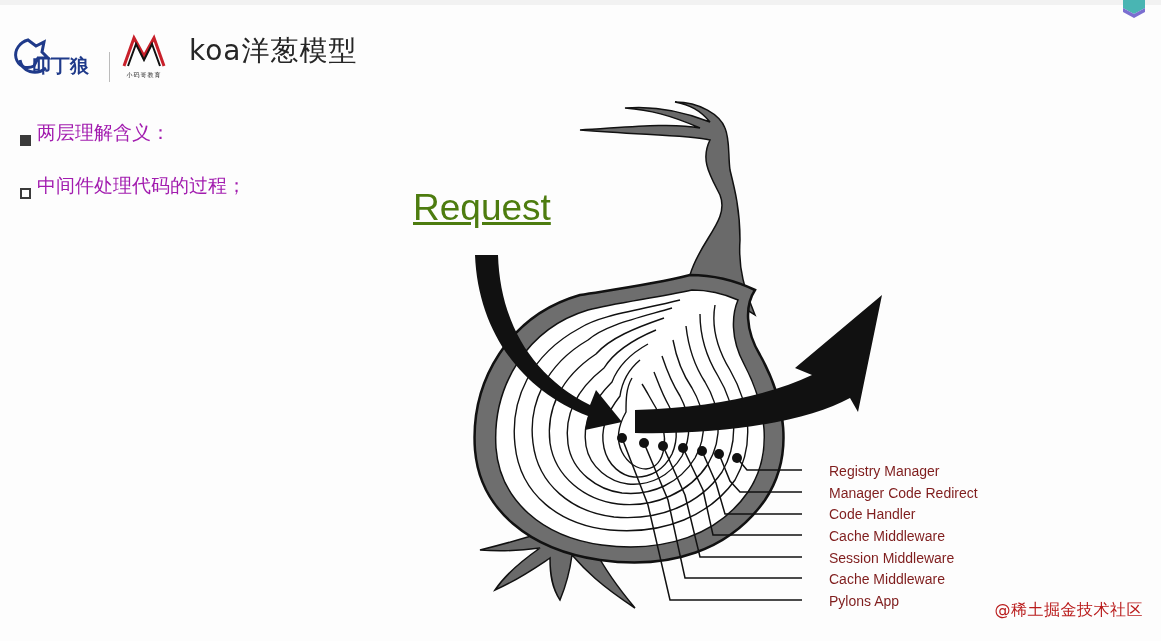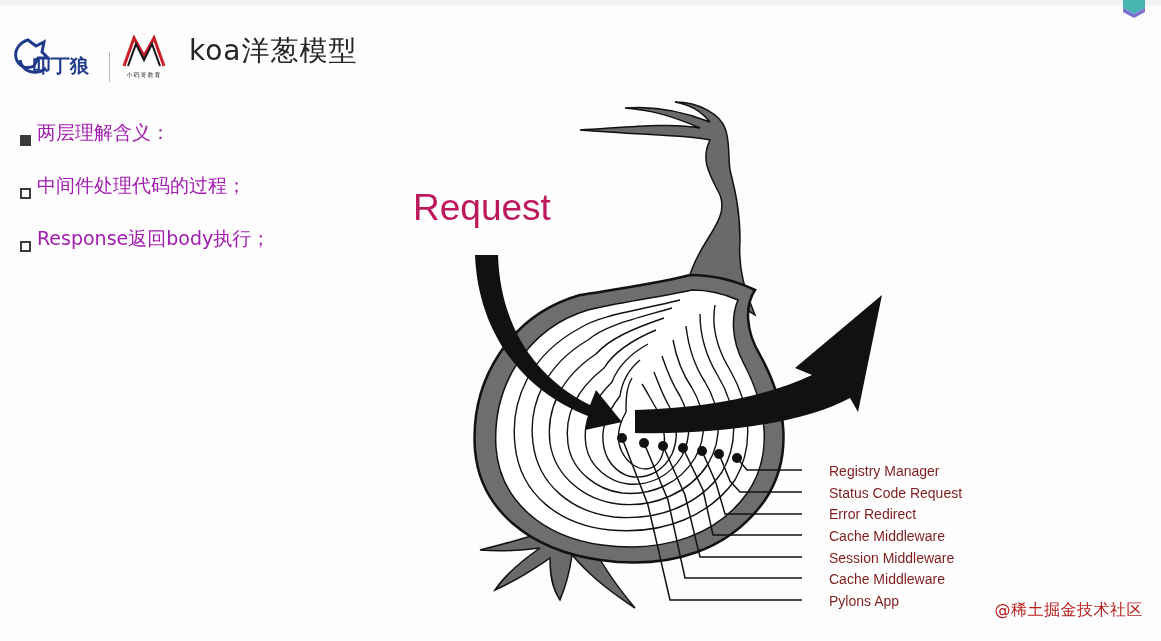--- a/index.html
+++ b/index.html
@@ -16,21 +16,21 @@
     .logo-m { width: 56px; height: 50px; position: relative; }
     .logo-m .cap { position: absolute; left: 0; bottom: 2px; width: 56px; text-align: center; font-size: 6px; color: #222; letter-spacing: 1px; }
     .page-title { position: absolute; left: 189px; top: 32px; font-size: 28px; font-weight: normal; color: #262626; letter-spacing: 1px; }
     .bullets { position: absolute; left: 20px; top: 118px; }
     .bullet { display: flex; align-items: flex-end; font-size: 19px; color: #a21caf; height: 28px; margin-bottom: 25px; }
     .bullet .mark { width: 11px; height: 11px; margin-right: 6px; box-sizing: border-box; }
     .bullet .mark.filled { background: #3a3a3a; }
     .bullet .mark.hollow { border: 2px solid #3a3a3a; background: transparent; }
     .diagram { position: absolute; left: 400px; top: 100px; width: 600px; height: 520px; }
     .diagram svg { position: absolute; left: 0; top: 0; }
-    .req-label, .resp-label { position: absolute; font-family: "Liberation Sans", sans-serif; font-size: 37px; color: #be185d; }
+    .req-label, .resp-label { position: absolute; font-family: "Liberation Sans", sans-serif; font-size: 37px; color: #4d7c0f; text-decoration: underline; }
     .req-label { left: 13px; top: 87px; }
     .resp-label { left: 398px; top: 135px; }
     .layer-labels { position: absolute; left: 401px; top: 361px; }
     .layer-label { font-family: "Liberation Sans", sans-serif; font-size: 14px; color: #7f1d1d; height: 21.7px; line-height: 21.7px; white-space: nowrap; margin-left: 28px; }
     .watermark { position: absolute; right: 18px; top: 600px; font-size: 16px; color: #b91c1c; letter-spacing: 0.5px; }
   </style>
 </head>
 <body>
 
 <div class="topbar"></div>
@@ -59,24 +59,20 @@
 <div class="page-title">koa洋葱模型</div>
 
 <div class="bullets">
   <div class="bullet">
     <span class="mark filled"></span>
     <span>两层理解含义：</span>
   </div>
   <div class="bullet">
     <span class="mark hollow"></span>
     <span>中间件处理代码的过程；</span>
-  </div>
-  <div class="bullet">
-    <span class="mark hollow"></span>
-    <span>Response返回body执行；</span>
   </div>
 </div>
 
 <div class="diagram">
   <svg width="600" height="520" viewBox="0 0 600 520">
 
     <g fill="#6a6a6a" stroke="#111" stroke-width="1.5">
       <path d="M150 430 C120 440 100 445 80 450 C105 452 125 450 140 448 C120 462 105 475 95 490 C118 480 135 468 150 458 C150 475 152 488 160 500 C165 488 170 470 172 455 C185 470 200 485 235 508 C220 490 205 470 195 450 Z"></path>
     </g>
 
@@ -117,22 +113,22 @@
       <circle cx="302" cy="351" r="5"></circle>
       <circle cx="283" cy="348" r="5"></circle>
       <circle cx="263" cy="346" r="5"></circle>
       <circle cx="244" cy="343" r="5"></circle>
       <circle cx="222" cy="338" r="5"></circle>
     </g>
   </svg>
   <div class="req-label">Request</div>
   <div class="layer-labels">
     <div class="layer-label">Registry Manager</div>
-    <div class="layer-label">Status Code Request</div>
-    <div class="layer-label">Error Redirect</div>
+    <div class="layer-label">Manager Code Redirect</div>
+    <div class="layer-label">Code Handler</div>
     <div class="layer-label">Cache Middleware</div>
     <div class="layer-label">Session Middleware</div>
     <div class="layer-label">Cache Middleware</div>
     <div class="layer-label">Pylons App</div>
   </div>
 </div>
 
 <div class="watermark">@稀土掘金技术社区</div>
 
 </body></html>

